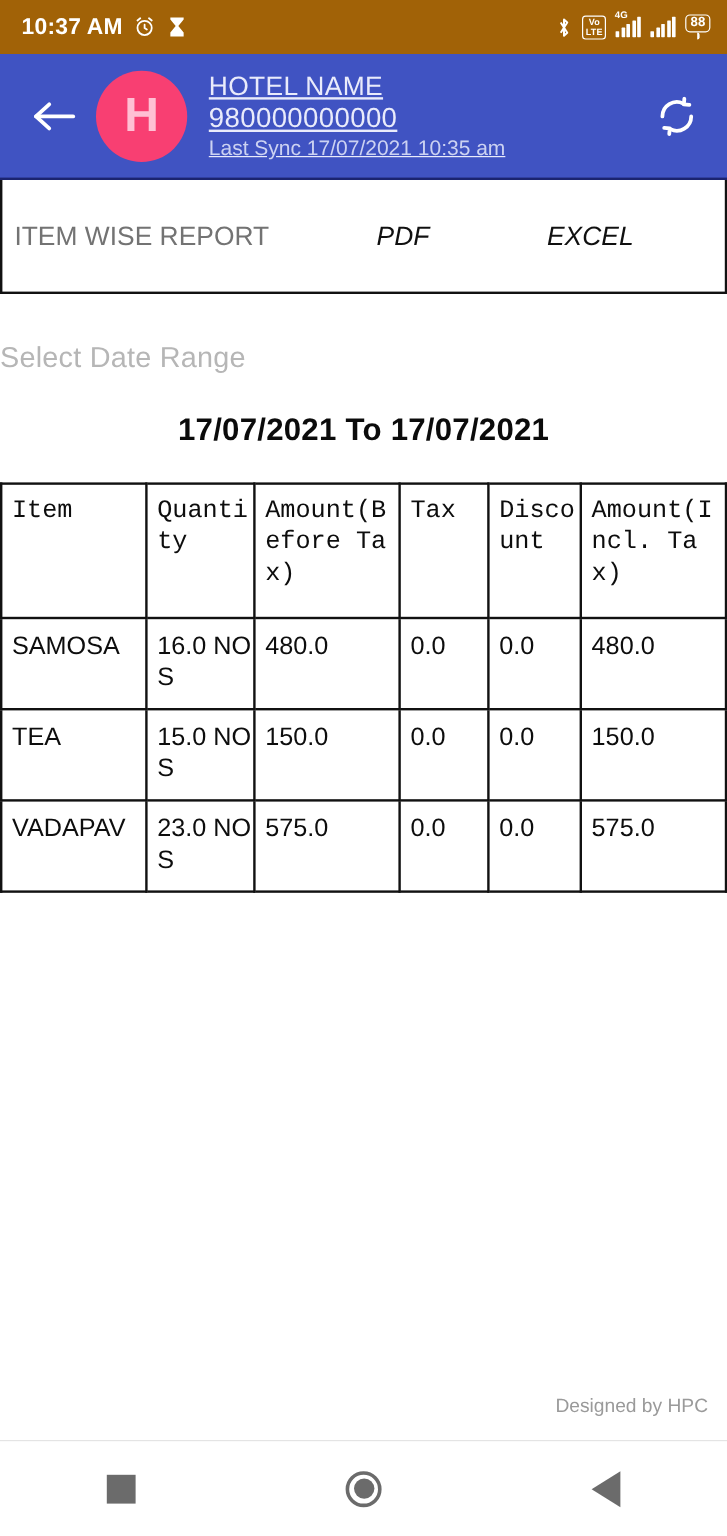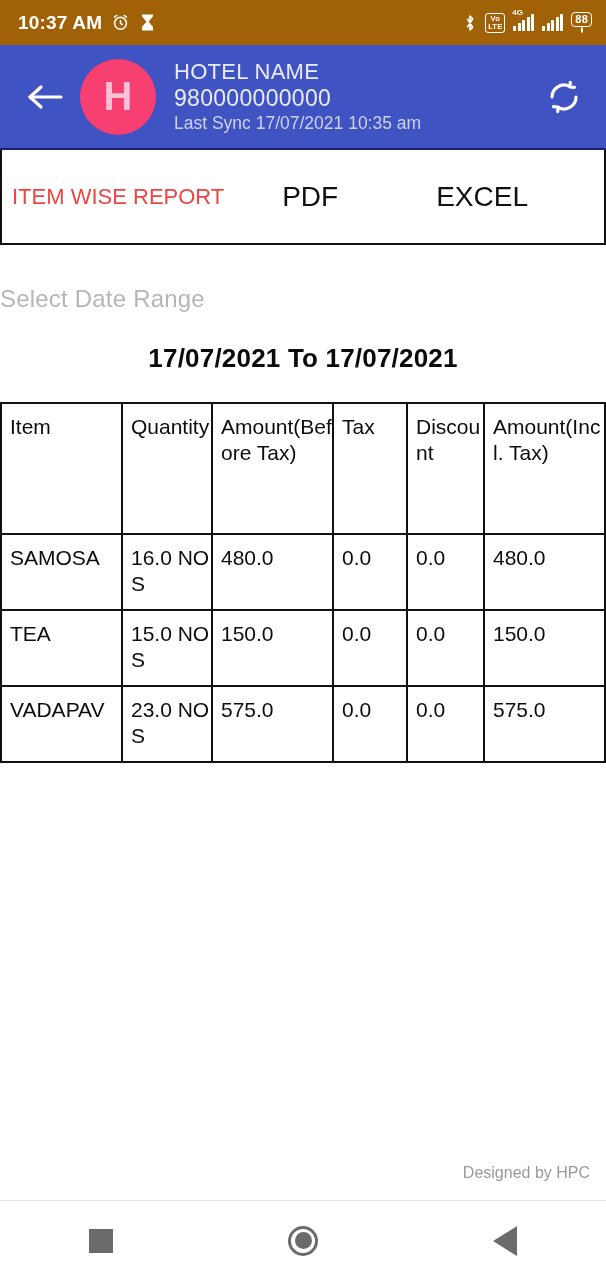--- a/index.html
+++ b/index.html
@@ -50,35 +50,35 @@
     display:flex; align-items:center; padding:0 16px 0 22px; gap:0;
     border-bottom:2px solid #1b2470;
   }
   .back-arrow { width:46px; flex:0 0 46px; display:flex; align-items:center; justify-content:center; cursor:pointer; }
   .avatar {
     width:76px; height:76px; border-radius:50%;
     background:#f83f72; color:#ffc0d4;
     display:flex; align-items:center; justify-content:center;
     font-size:40px; font-weight:bold; flex:0 0 76px; margin-left:12px;
   }
-  .hdr-text { margin-left:18px; flex:1 1 auto; min-width:0; color:#e9ebfb; line-height:1.18; }
+  .hdr-text { margin-left:18px; flex:1 1 auto; min-width:0; color:#e9ebfb; line-height:1.18;text-decoration:underline; }
   .hdr-name { font-size:22px; letter-spacing:.3px; }
   .hdr-phone { font-size:23px; letter-spacing:.3px; }
   .hdr-sync { font-size:17.5px; color:#ccd2f2; margin-top:1px; }
   .sync-btn { width:52px; flex:0 0 52px; display:flex; align-items:center; justify-content:center; cursor:pointer; }
 
   
   .report-bar {
     margin:0; border:2px solid #111; border-top:none;
     height:95px; flex:0 0 95px;
     display:flex; align-items:center; background:#fff;
   }
-  .rb-title { font-size:22px; color:#ef4444; padding-left:10px; flex:0 0 auto; }
+  .rb-title { font-size:22px; color:#737373; padding-left:10px; flex:0 0 auto; }
   .rb-spacer { flex:1 1 auto; }
-  .rb-btn { font-size:28px; color:#101010; cursor:pointer; padding:6px 4px; }
+  .rb-btn { font-size:22px; color:#101010; cursor:pointer; padding:6px 4px;font-style:italic; }
   .rb-pdf { margin-right:90px; }
   .rb-excel { margin-right:72px; }
 
   
   .date-section { padding:40px 0 0 0; flex:0 0 auto; }
   .date-label { font-size:24px; color:#b6b6b6; letter-spacing:.2px; }
   .date-value { font-size:26px; font-weight:bold; color:#0b0b0b; text-align:center; margin-top:30px; letter-spacing:.2px; }
 
   
   .tbl-wrap { margin-top:28px; padding:0; flex:0 0 auto; }
@@ -89,21 +89,21 @@
     text-align:left; padding:10px 0 10px 8px;
     word-break:break-all; line-height:1.23; overflow-wrap:anywhere;
   }
   table.report th { font-weight:normal; }
   .col-item    { width:121px; }
   .col-qty     { width:90px; }
   .col-amt     { width:121px; }
   .col-tax     { width:74px; }
   .col-disc    { width:77px; }
   .col-amtincl { width:121px; }
-  .hdr-row th { height:131px; }
+  .hdr-row th { height:112px;font-family:Liberation Mono, monospace; }
   .data-row td { height:76px; }
 
   
   .spacer { flex:1 1 auto; }
   .footer { text-align:right; padding:0 16px 18px 0; font-size:16px; color:#9a9a9a; flex:0 0 auto; }
 
   
   .navbar {
     height:80px; flex:0 0 80px; background:#ffffff;
     border-top:1px solid #e4e4e4;

